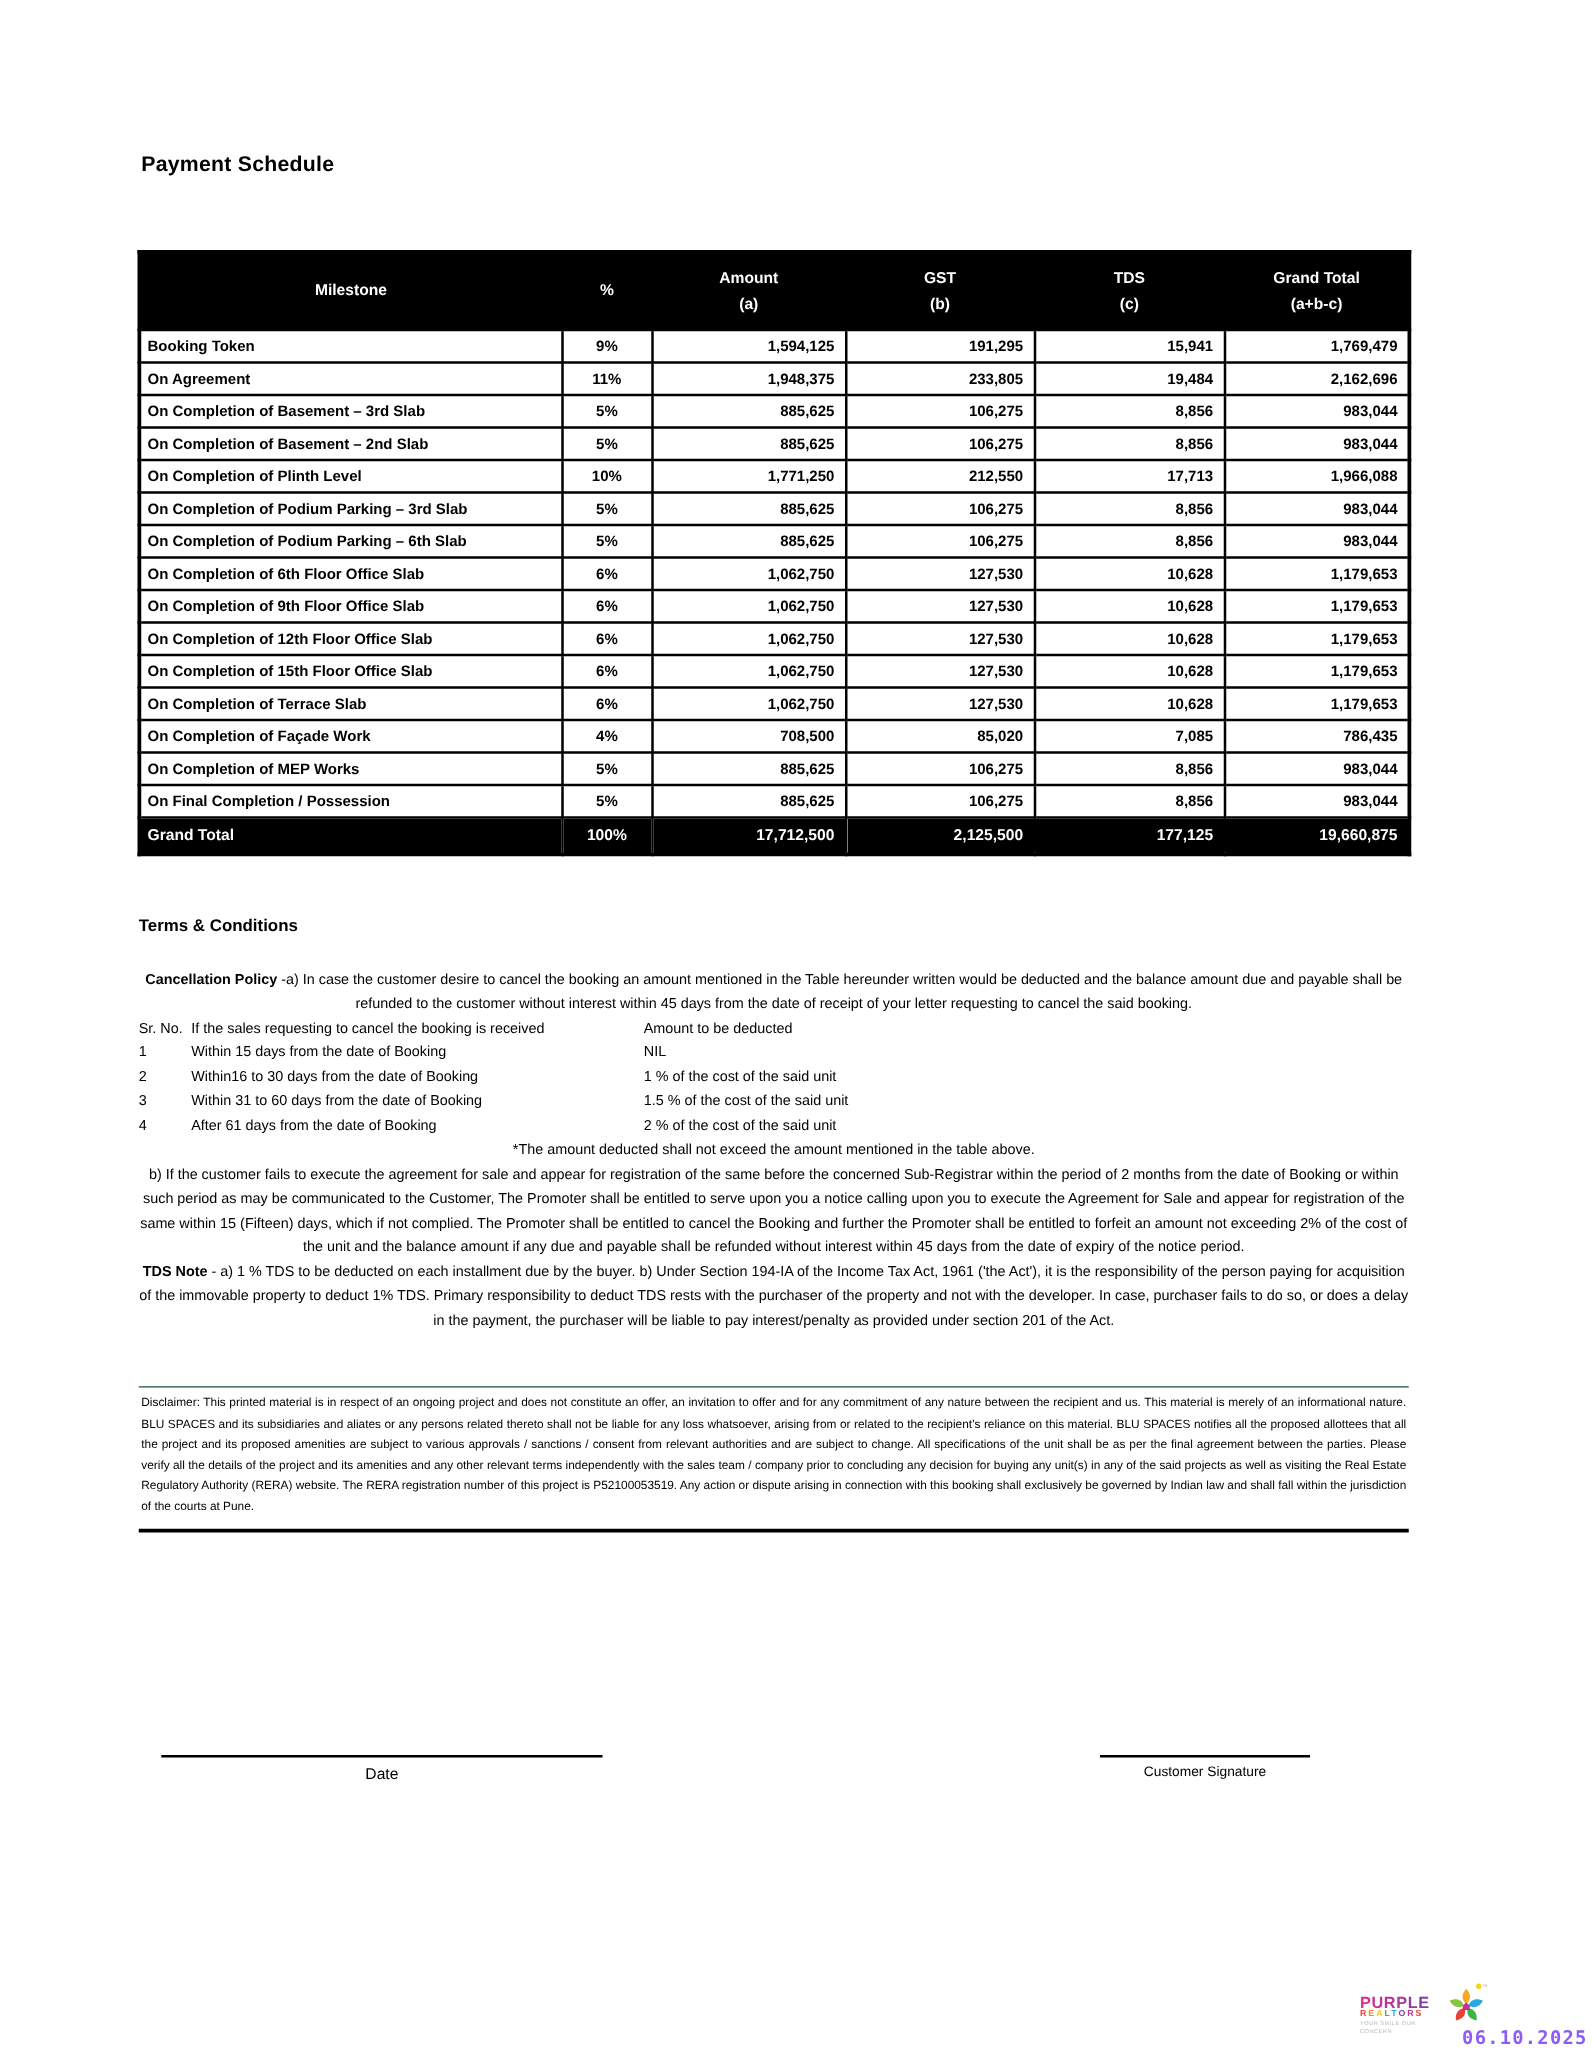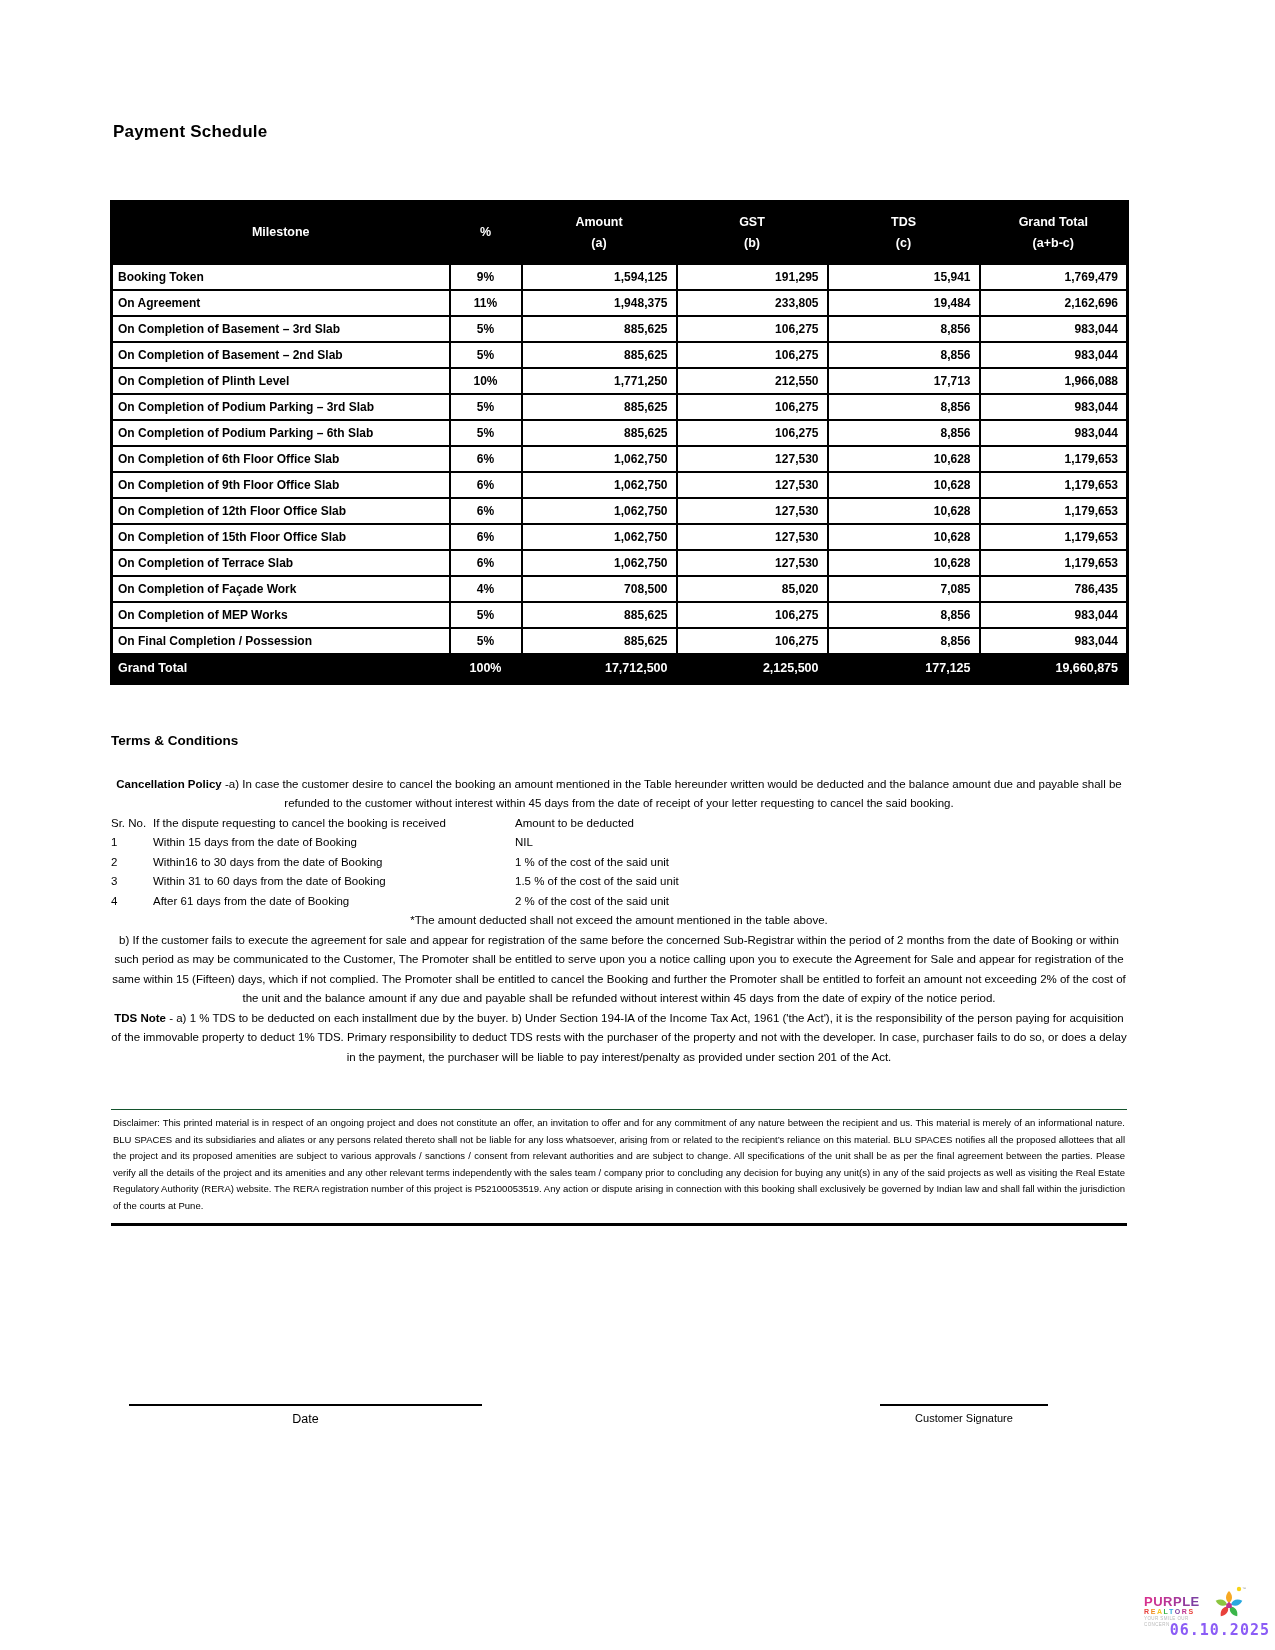--- a/index.html
+++ b/index.html
@@ -63,21 +63,21 @@
 
   
   .sig-row { position:absolute; top:1404px; left:0; width:1275px; height:60px; }
   .sig-left { position:absolute; left:129px; width:353px; text-align:center; }
   .sig-right { position:absolute; left:880px; width:168px; text-align:center; }
   .sig-line { border-top:2.5px solid #000; height:0; }
   .sig-label { margin-top:6px; font-size:12.5px; }
   .sig-label.bold { font-weight:400; font-size:11px; }
 
   
-  .brand { position:absolute; left:1144px; top:1584px; width:104px; display:flex; align-items:flex-start; }
+  .brand { position:absolute; left:1088px; top:1584px; width:104px; display:flex; align-items:flex-start; }
   .brand-text { display:flex; flex-direction:column; align-items:flex-start; padding-top:12px; }
   .brand-purple { font-size:13px; font-weight:800; letter-spacing:0.5px; line-height:12px; }
   .brand-realtors { font-size:7px; font-weight:700; letter-spacing:1.6px; line-height:8px; }
   .brand-tagline { font-size:4.5px; color:#b9b9b9; letter-spacing:0.4px; line-height:6px; }
   .brand-icon { margin-left:1px; }
   .date-stamp {
     position:absolute; right:5px; top:1621px;
     font-family:"DejaVu Sans Mono", monospace; font-size:15px;
     color:#8b5cf6; letter-spacing:1px; font-weight:700;
   }
@@ -254,21 +254,21 @@
       <td class="c5">19,660,875</td>
     </tr>
   </tfoot>
 </table>
 
 <div class="terms">
   <h2>Terms &amp; Conditions</h2>
   <p><b>Cancellation Policy</b><span> -a) In case the customer desire to cancel the booking an amount mentioned in the Table hereunder written would be deducted and the balance amount due and payable shall be refunded to the customer without interest within 45 days from the date of receipt of your letter requesting to cancel the said booking.</span></p>
   <div class="cancel-grid" id="cancel-grid">
       <div>Sr. No.</div>
-      <div>If the dispute requesting to cancel the booking is received</div>
+      <div>If the sales requesting to cancel the booking is received</div>
       <div>Amount to be deducted</div>
       <div>1</div>
       <div>Within 15 days from the date of Booking</div>
       <div>NIL</div>
       <div>2</div>
       <div>Within16 to 30 days from the date of Booking</div>
       <div>1 % of the cost of the said unit</div>
       <div>3</div>
       <div>Within 31 to 60 days from the date of Booking</div>
       <div>1.5 % of the cost of the said unit</div>

